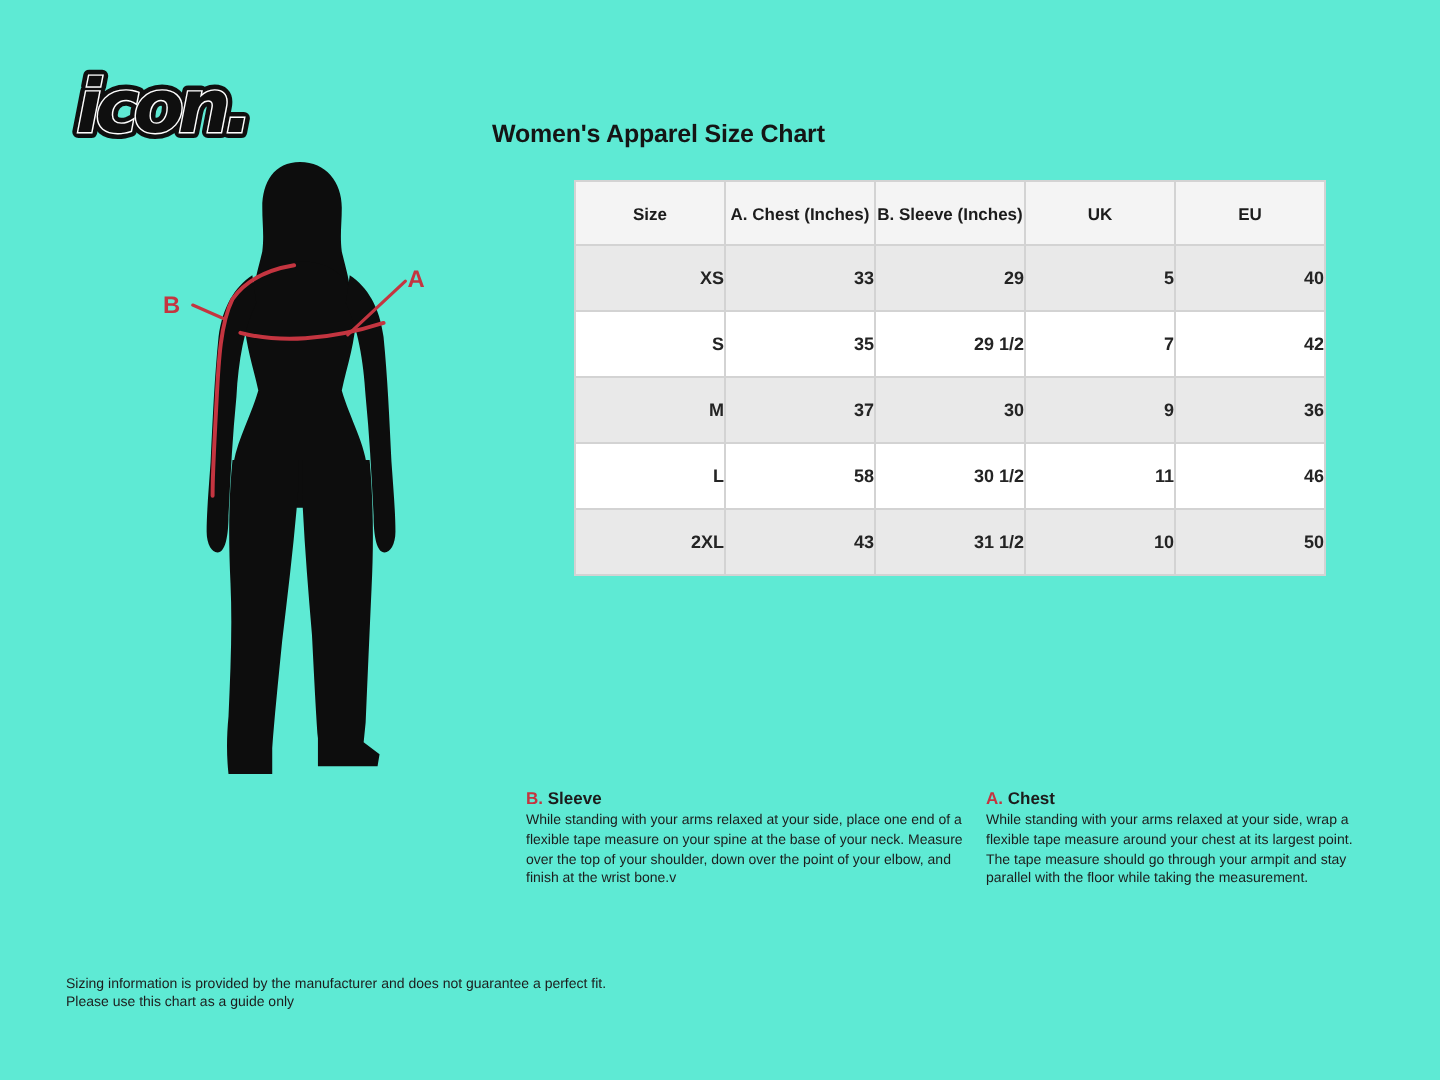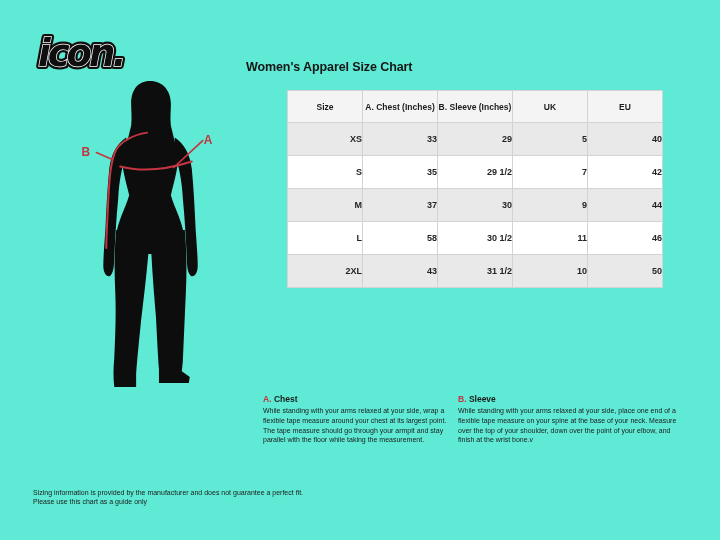--- a/index.html
+++ b/index.html
@@ -91,48 +91,48 @@
           <td>35</td>
           <td>29 1/2</td>
           <td>7</td>
           <td>42</td>
         </tr>
         <tr>
           <td>M</td>
           <td>37</td>
           <td>30</td>
           <td>9</td>
-          <td>44</td>
+          <td>36</td>
         </tr>
         <tr>
           <td>L</td>
           <td>58</td>
           <td>30 1/2</td>
           <td>11</td>
           <td>46</td>
         </tr>
         <tr>
           <td>2XL</td>
           <td>43</td>
           <td>31 1/2</td>
           <td>10</td>
           <td>50</td>
         </tr>
       </tbody>
   </table>
 
 
   <div class="measure-row">
+    <div class="measure-item sleeve">
+      <h4><span class="prefix">B.</span> <span>Sleeve</span></h4>
+      <p>While standing with your arms relaxed at your side, place one end of a flexible tape measure on your spine at the base of your neck. Measure over the top of your shoulder, down over the point of your elbow, and finish at the wrist bone.v</p>
+    </div>
     <div class="measure-item chest">
       <h4><span class="prefix">A.</span> <span>Chest</span></h4>
       <p>While standing with your arms relaxed at your side, wrap a flexible tape measure around your chest at its largest point. The tape measure should go through your armpit and stay parallel with the floor while taking the measurement.</p>
-    </div>
-    <div class="measure-item sleeve">
-      <h4><span class="prefix">B.</span> <span>Sleeve</span></h4>
-      <p>While standing with your arms relaxed at your side, place one end of a flexible tape measure on your spine at the base of your neck. Measure over the top of your shoulder, down over the point of your elbow, and finish at the wrist bone.v</p>
     </div>
   </div>
 
   <div class="footer-note">
     <div>Sizing information is provided by the manufacturer and does not guarantee a perfect fit.</div>
     <div>Please use this chart as a guide only</div>
   </div>
 
 </div>
 

